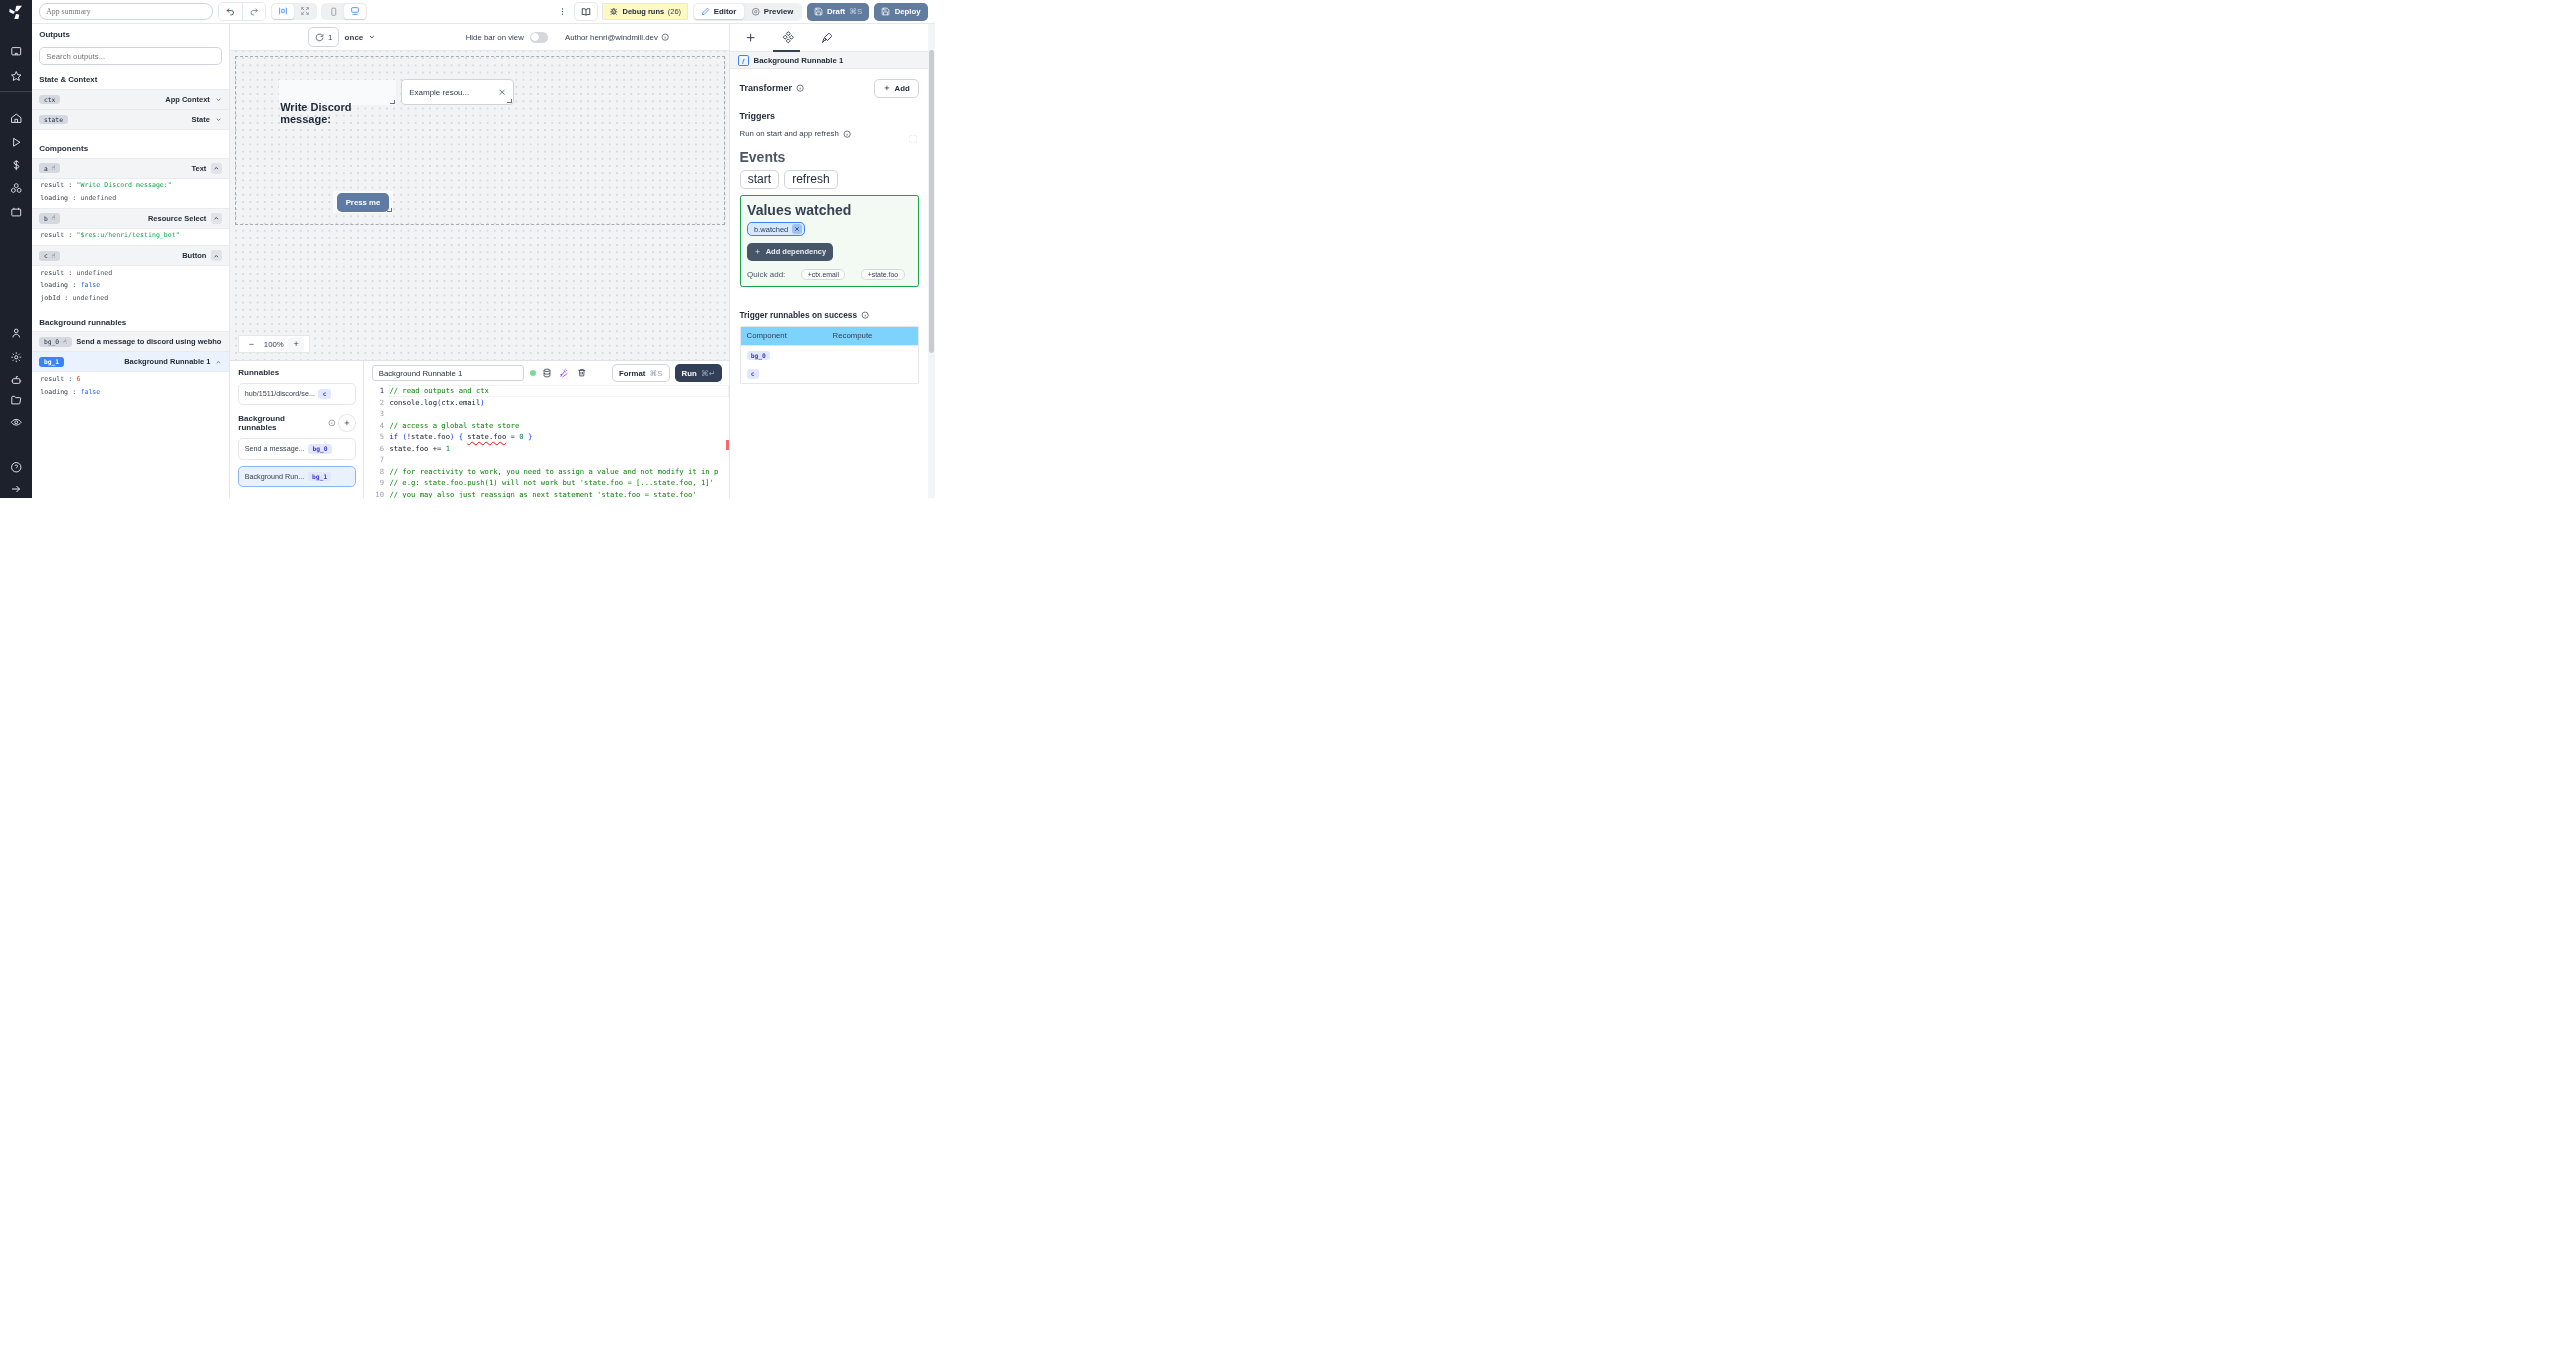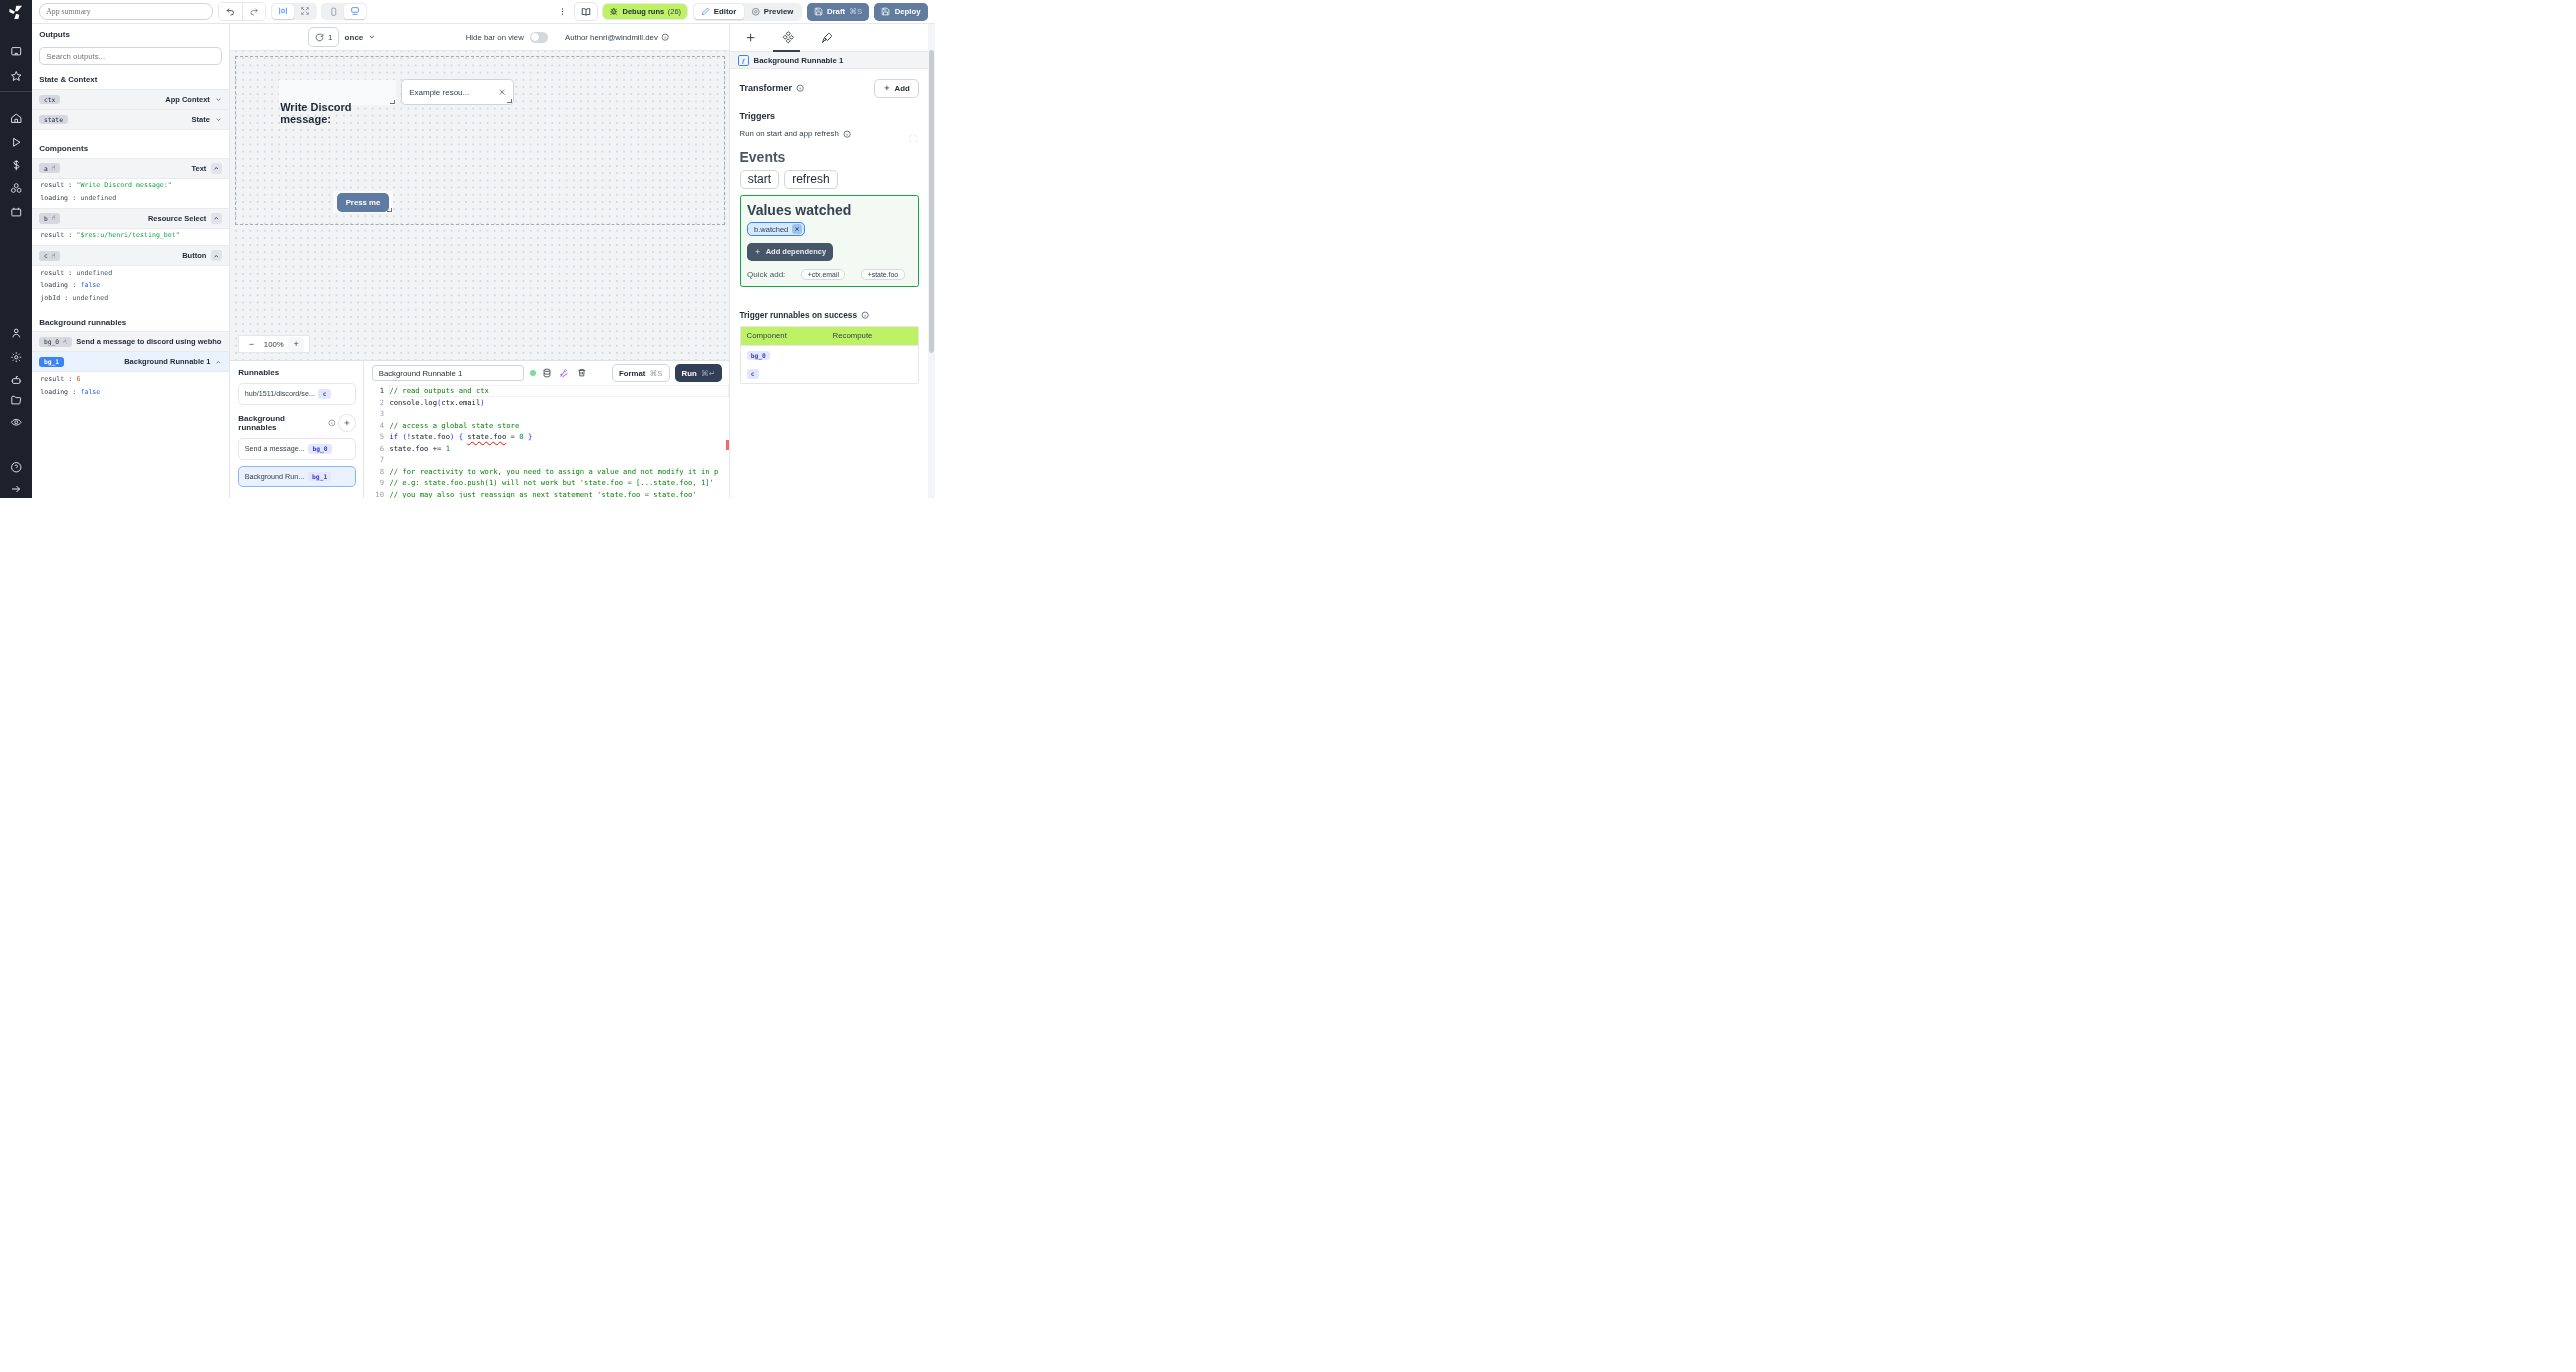--- a/index.html
+++ b/index.html
@@ -17,21 +17,21 @@
   .app-summary{width:160px;height:15.5px;border:0.6px solid #d1d5db;border-radius:8px;padding:0 6px;
                font-size:7.8px;color:#9ca3af;font-family:Liberation Serif, serif;outline:none;}
   .btn-group{display:flex;border:0.6px solid #e5e7eb;border-radius:4.8px;overflow:hidden;height:16.7px;}
   .btn-group .bg-btn{width:22.7px;display:flex;align-items:center;justify-content:center;background:#fff;cursor:pointer;}
   .btn-group .bg-btn + .bg-btn{border-left:0.6px solid #e5e7eb;}
   .seg{display:flex;background:#eff0f2;border-radius:4.8px;padding:1.2px;height:16.7px;box-sizing:border-box;align-items:center;}
   .seg .seg-btn{width:21.5px;height:14.3px;display:flex;align-items:center;justify-content:center;border-radius:3.6px;cursor:pointer;color:#6b7280;}
   .seg .seg-btn.active{background:#fff;box-shadow:0 0.6px 1.2px rgba(0,0,0,.15);}
   .kebab{margin-left:auto;width:14.3px;height:16.7px;display:flex;align-items:center;justify-content:center;cursor:pointer;color:#374151;}
   .icon-btn{width:21.5px;height:16.7px;border:0.6px solid #e5e7eb;border-radius:4.8px;display:flex;align-items:center;justify-content:center;background:#fff;cursor:pointer;color:#1f2937;}
-  .debug-btn{height:16.7px;border:0.6px solid #e5e7eb;border-radius:6px;background:#bef264;display:flex;align-items:center;gap:3.6px;
+  .debug-btn{height:16.7px;border:0.6px solid #e5e7eb;border-radius:1px;background:#fef9c3;display:flex;align-items:center;gap:3.6px;
              padding:0 6px;font-size:7.5px;font-weight:700;color:#1f2937;cursor:pointer;}
   .debug-btn .cnt{font-weight:400;color:#374151;}
   .ep-seg{display:flex;background:#eff0f2;border-radius:4.8px;padding:1.2px;height:18px;box-sizing:border-box;}
   .ep-seg .ep{display:flex;align-items:center;gap:3.6px;padding:0 7.2px;border-radius:3.6px;font-size:7.8px;font-weight:700;color:#1f2937;cursor:pointer;}
   .ep-seg .ep.active{background:#fff;box-shadow:0 0.6px 1.2px rgba(0,0,0,.15);}
   .deploy-btn{height:18px;border-radius:4.8px;background:#617c9e;color:#fff;display:flex;align-items:center;gap:4.2px;
               padding:0 7.2px;font-size:7.8px;font-weight:700;cursor:pointer;border:none;}
   .deploy-btn .kbd{color:#c3cedd;font-weight:400;}
   
   .left-panel{position:absolute;left:32px;top:24px;width:198px;height:474px;background:#fff;
@@ -149,21 +149,21 @@
   .dep-x{width:10px;height:10px;background:#9cc4ef;border-radius:3px;display:flex;align-items:center;justify-content:center;
          color:#1e3a5f;cursor:pointer;}
   .adddep-btn{margin-top:6.6px;height:18px;border:none;border-radius:4.8px;background:#475569;color:#e8edf3;display:flex;
               align-items:center;gap:4.2px;padding:0 7.2px;font-size:7.5px;font-weight:600;cursor:pointer;font-family:inherit;}
   .quick-row{margin-top:7.8px;display:flex;align-items:center;gap:16px;}
   .quick-lbl{font-size:8px;color:#4b5563;}
   .qchip{border:0.6px solid #d6dad f;border:0.6px solid #d6dadf;border-radius:4.8px;background:#fbfdfb;padding:1.2px 5.4px;
          font-size:6.9px;color:#374151;cursor:pointer;}
   .tsr-title{font-size:8.3px;font-weight:700;color:#1f2937;}
   .tbl{margin-top:6px;border:0.6px solid #e5e7eb;border-radius:1.2px;}
-  .tbl .thead{display:flex;background:#bef264;border-bottom:0.6px solid #e5e7eb;height:18.5px;align-items:center;
+  .tbl .thead{display:flex;background:#7dd3fc;border-bottom:0.6px solid #e5e7eb;height:18.5px;align-items:center;
               font-size:7.8px;color:#374151;}
   .tbl .c1{width:52%;padding-left:6px;box-sizing:border-box;}
   .tbl .c2{width:48%;}
   .tbl .trow{display:flex;align-items:center;height:18.5px;}
   .tgl-off{width:18.5px;height:10.7px;border-radius:6px;background:#d4d7dc;position:relative;cursor:pointer;}
   .tgl-off .knob{position:absolute;left:1.2px;top:1.2px;width:8.3px;height:8.3px;border-radius:50%;background:#fff;}
   
   .vscroll{position:absolute;right:0;top:24px;width:7.2px;height:474px;background:#f3f4f6;}
   .vscroll .thumb{position:absolute;left:1.2px;top:26px;width:4.8px;height:303px;background:#c8cbcf;border-radius:2.4px;}
 </style>

